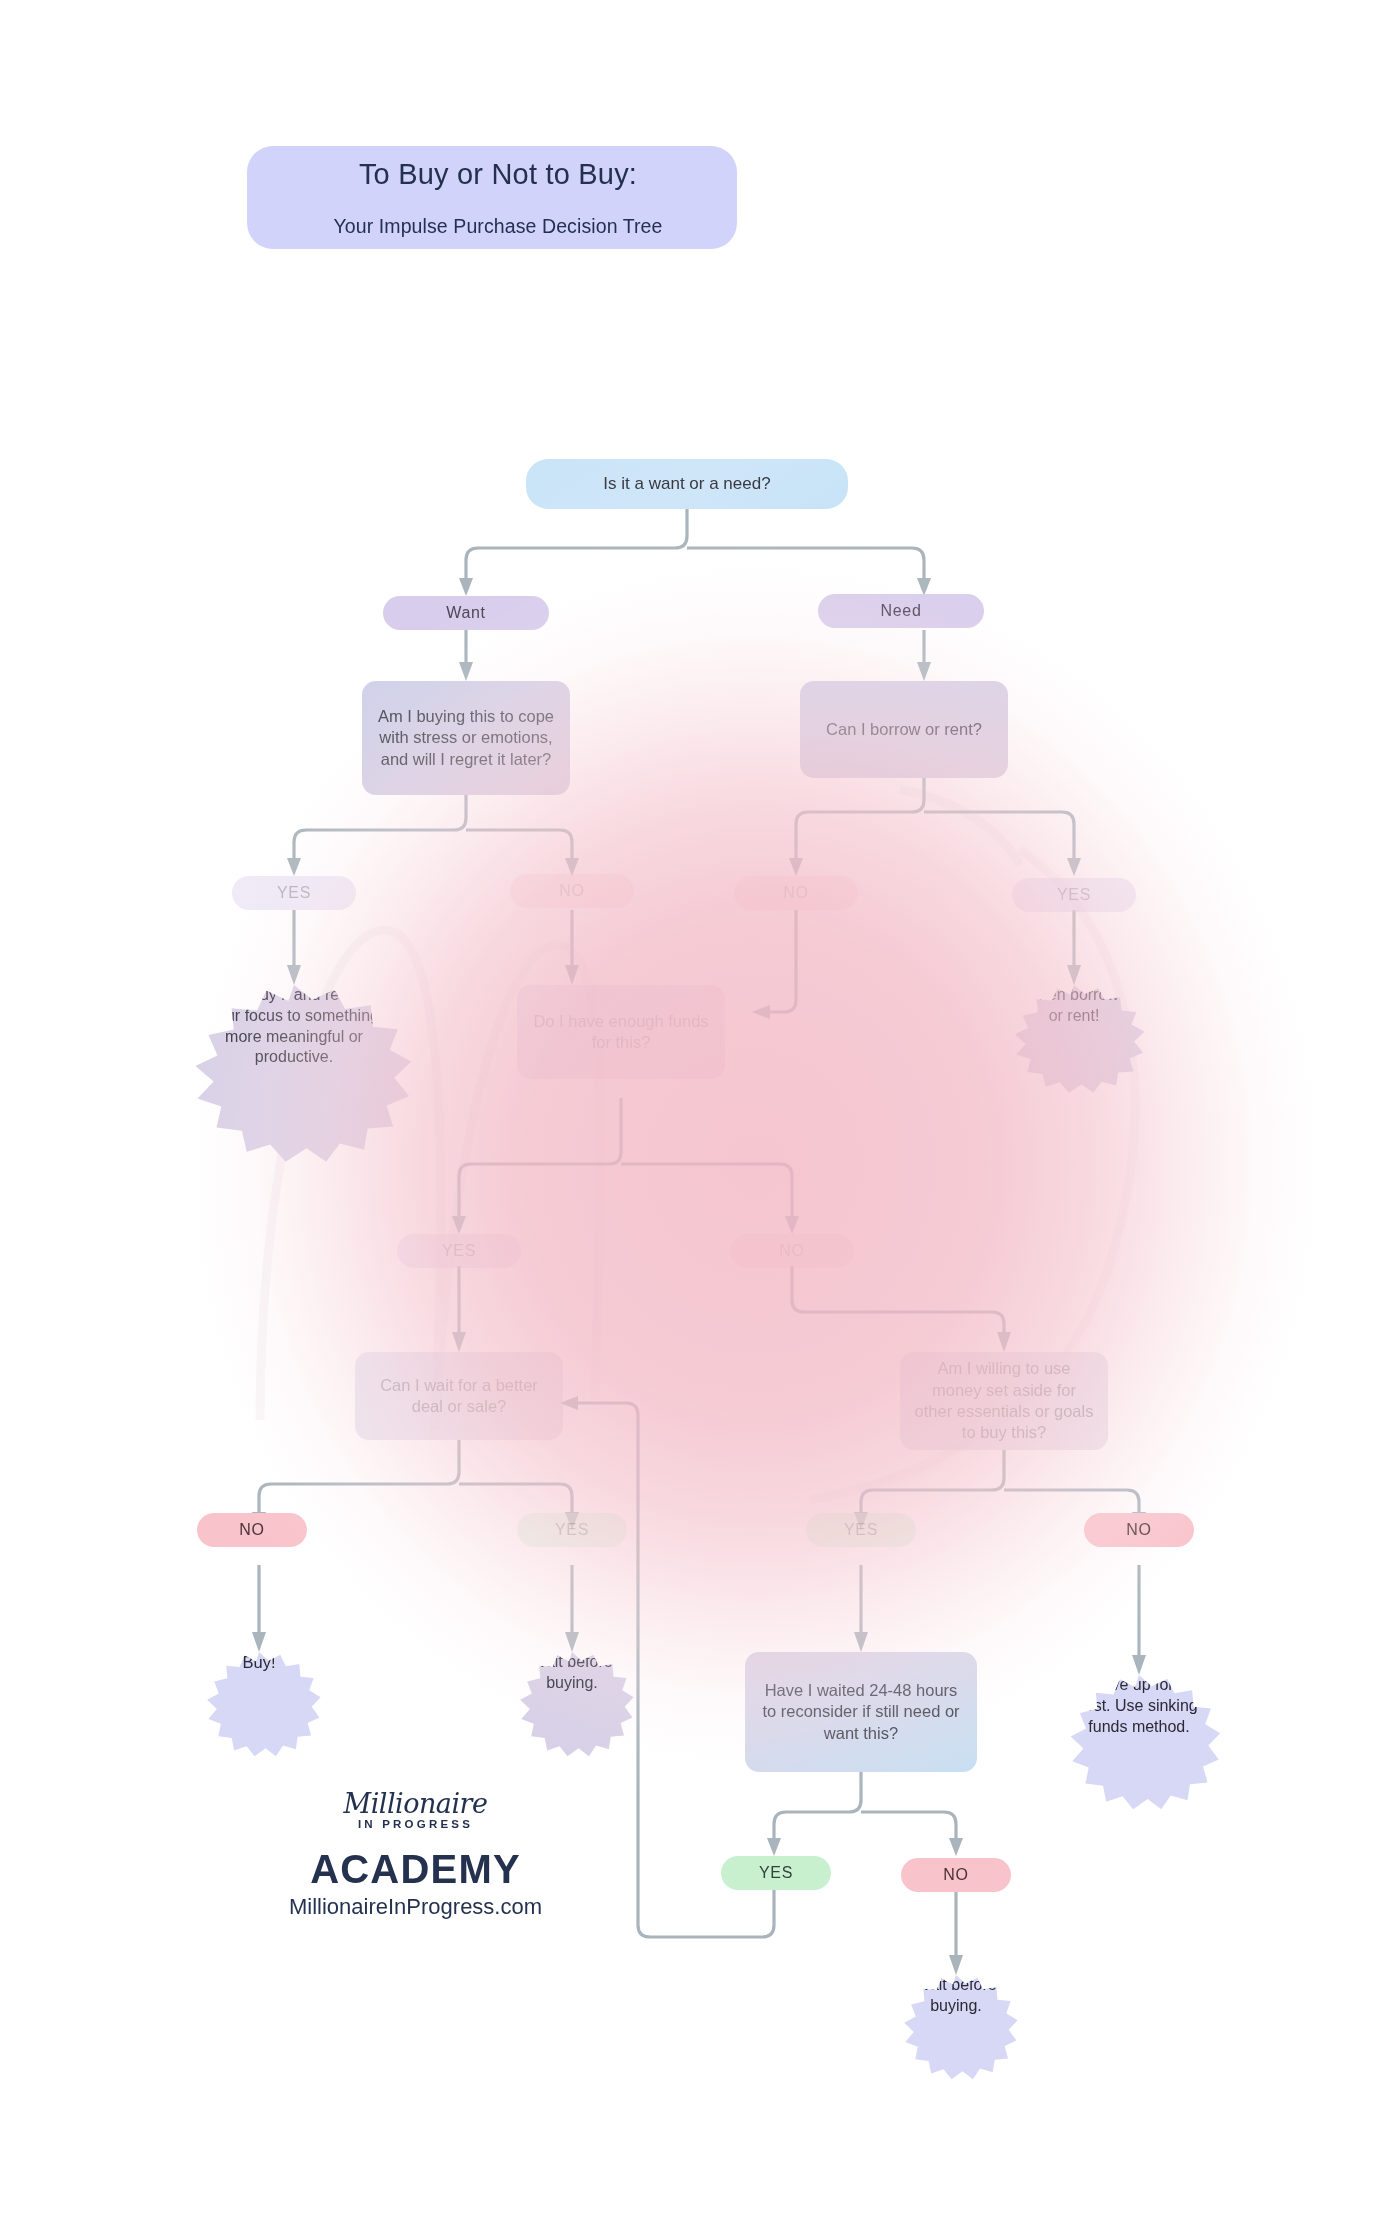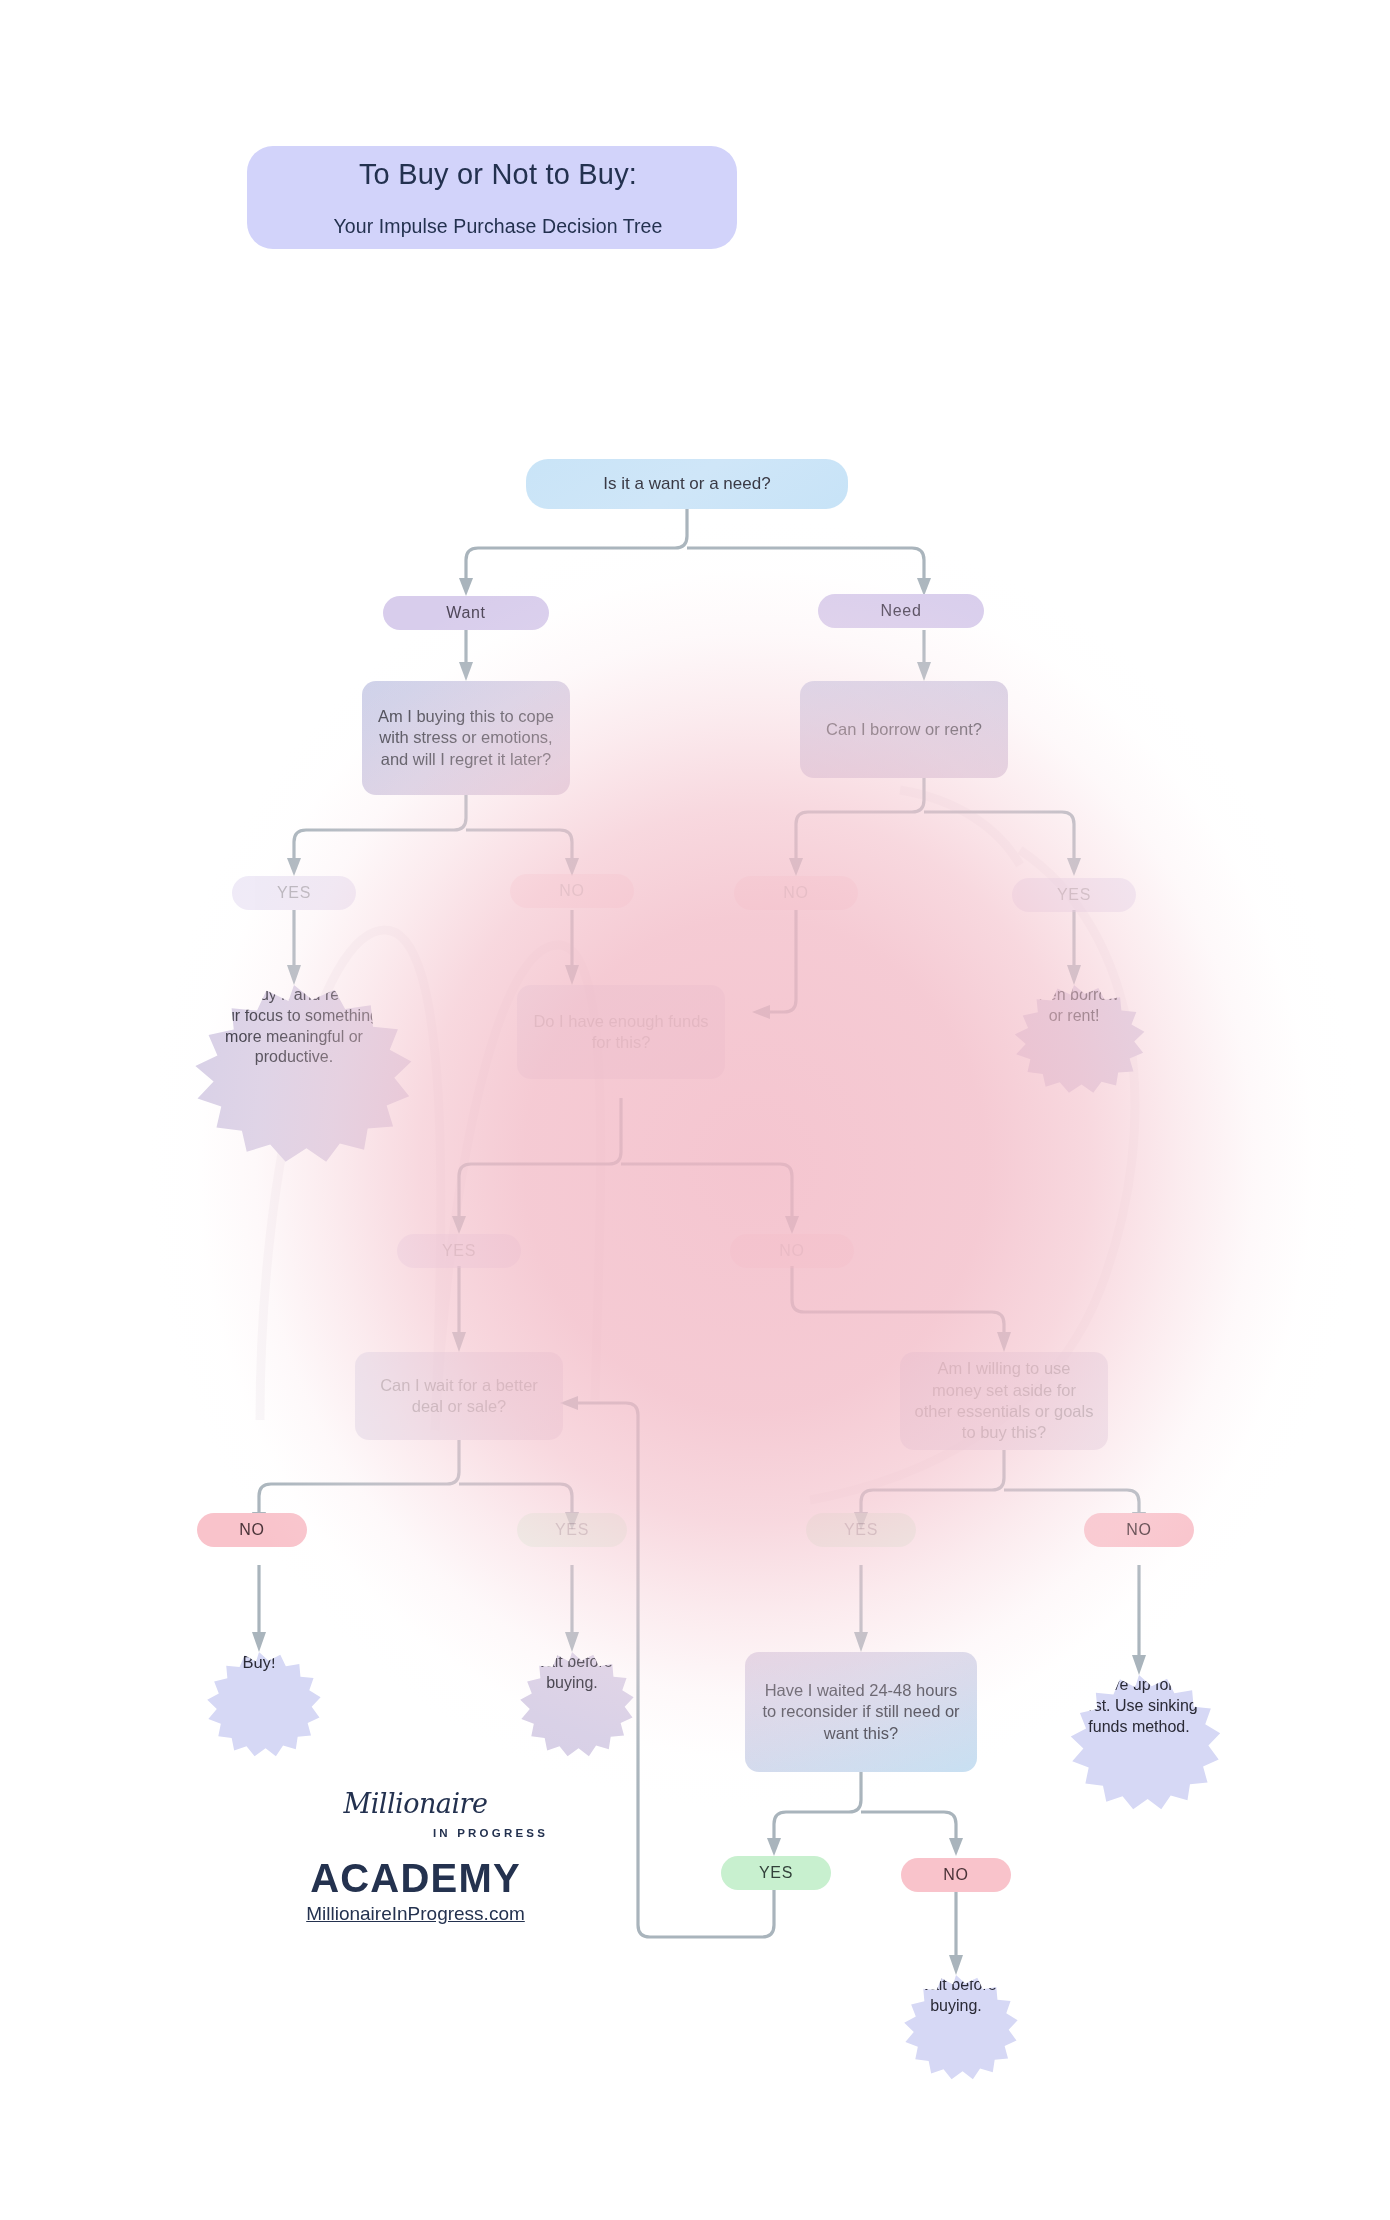--- a/index.html
+++ b/index.html
@@ -131,28 +131,28 @@
   #logo .script {
     font-family: "DejaVu Serif", serif;
     font-style: italic;
     font-size: 27px;
     letter-spacing: -0.5px;
     line-height: 1;
     color: #23314f;
   }
   #logo .inprog {
     font-size: 11.5px; letter-spacing: 3.2px; font-weight: 700;
-    margin-top: 10px; color: #23314f; text-align: right;
+    margin-top: 1px; color: #23314f;
   }
   #logo .academy {
     font-size: 40px; font-weight: 700; letter-spacing: 1.2px;
     line-height: 1.05; margin-top: 18px; color: #24324f;
   }
   #logo .url {
-    font-size: 19px; text-decoration: underline; margin-top: 4px;
+    font-size: 22px; margin-top: 4px;
     color: #24324f;
   }
 </style>
 </head>
 <body>
 
 <div id="canvas">
 
   <svg id="watermark" viewBox="0 0 1000 1000">
     <g stroke="#e7dfe4" stroke-width="9" fill="none" opacity="0.85">

